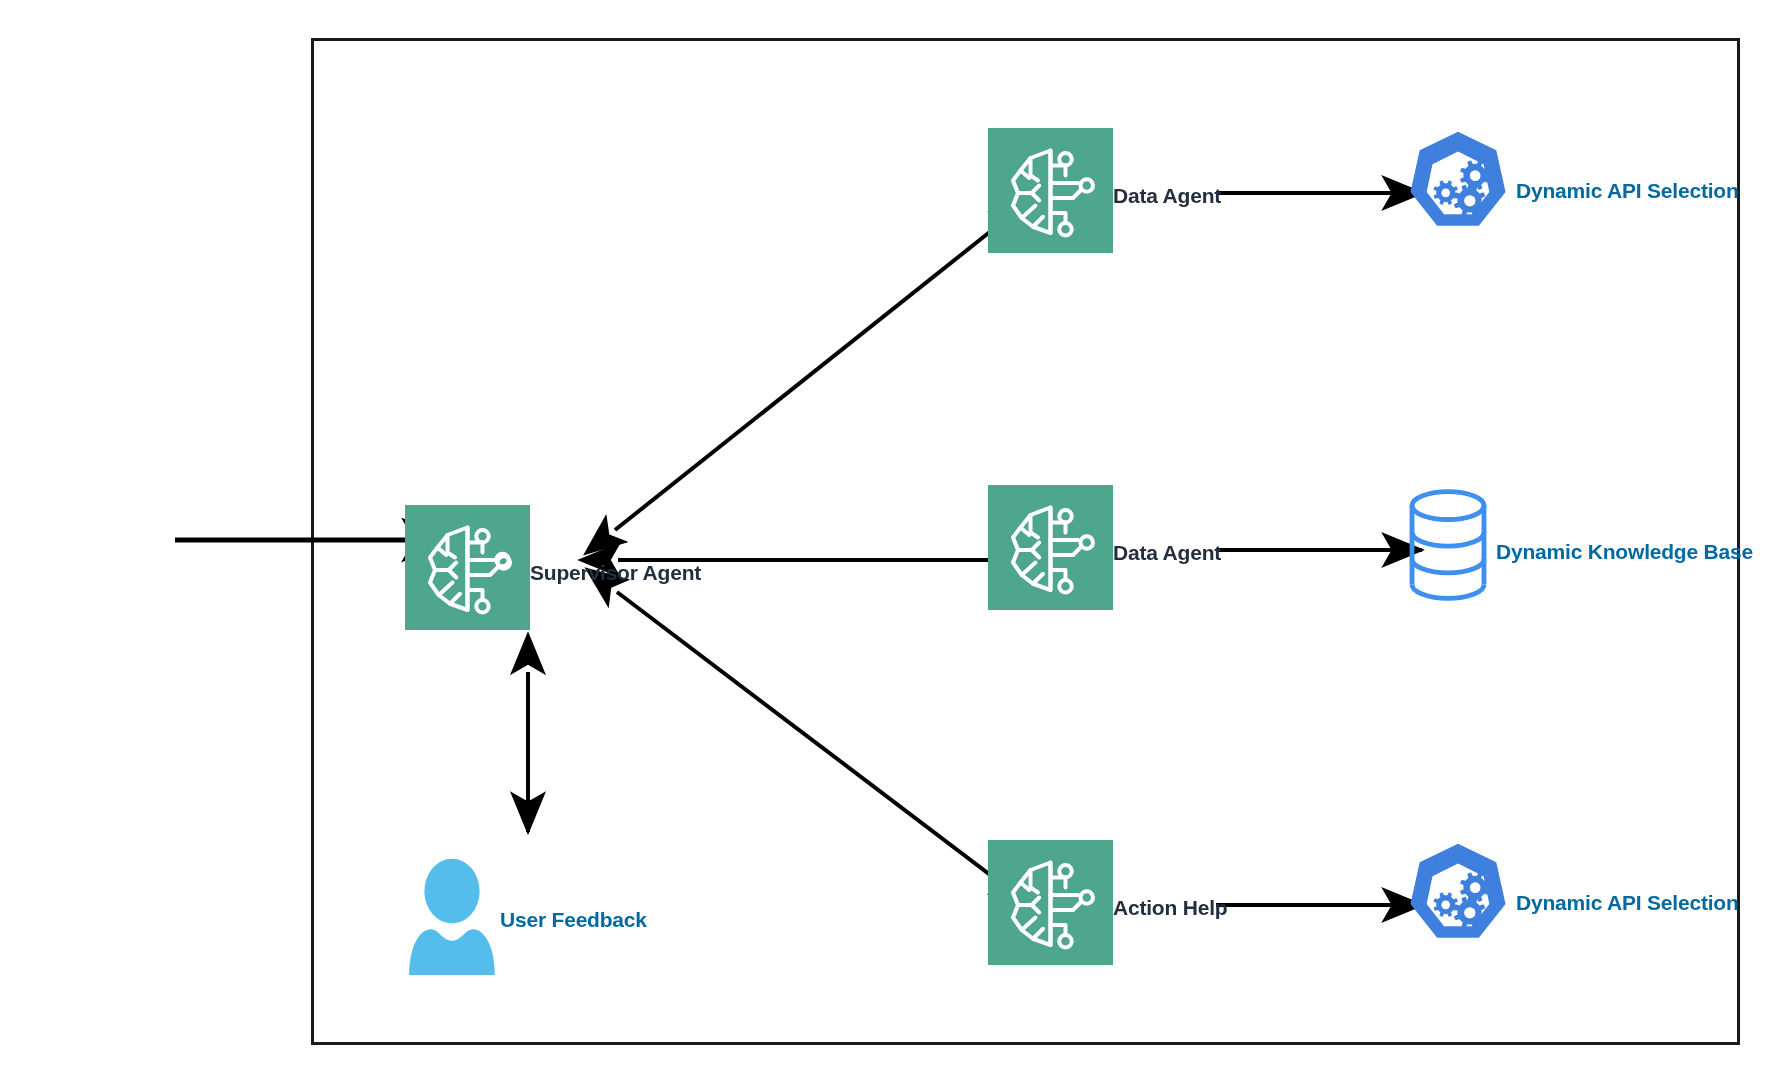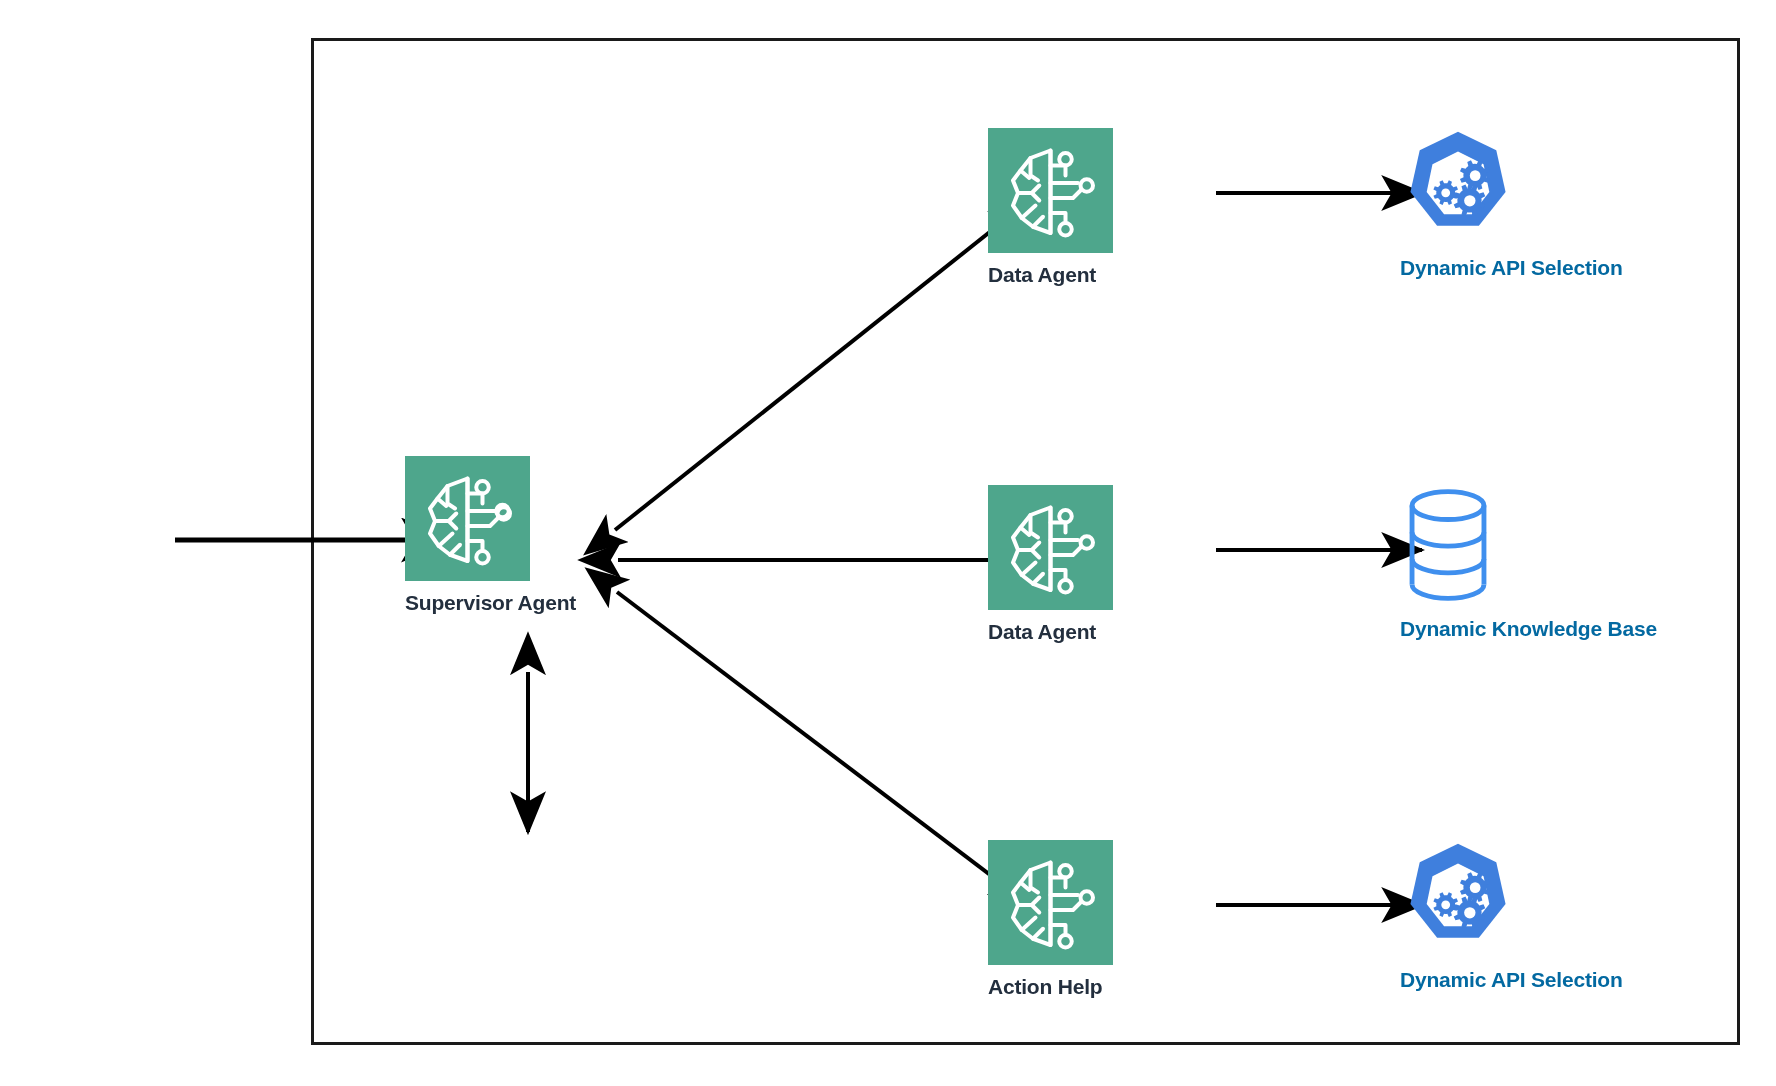--- a/index.html
+++ b/index.html
@@ -25,21 +25,22 @@
     width: 1429px;
     height: 1007px;
     border: 3px solid #1a1a1a;
     box-sizing: border-box;
     background: transparent;
   }
   
   .node {
     position: absolute;
     display: flex;
-    flex-direction: column;
+    flex-direction: row;
+    align-items: center;
   }
   .node-label {
     margin-top: 10px;
     font-size: 21px;
     font-weight: bold;
     white-space: nowrap;
     letter-spacing: -0.2px;
   }
   .label-navy { color: #232f3e; }
   .label-black { color: #0369a1; }
@@ -94,21 +95,21 @@
     <line x1="528" y1="672" x2="528" y2="832" stroke="#000000" stroke-width="4" marker-end="url(#ah)" marker-start="url(#ah-start)"></line>
 
     <line x1="1216" y1="193" x2="1422" y2="193" stroke="#000000" stroke-width="4" marker-end="url(#ah)"></line>
 
     <line x1="1216" y1="550" x2="1422" y2="550" stroke="#000000" stroke-width="4" marker-end="url(#ah)"></line>
 
     <line x1="1216" y1="905" x2="1422" y2="905" stroke="#000000" stroke-width="4" marker-end="url(#ah)"></line>
   </svg>
 
 
-  <div class="node" style="left:405px; top:456px; width:250px;">
+  <div class="node" style="left:405px; top:505px; width:250px;">
     <span class="agent-tile">
       <svg width="125" height="125" viewBox="0 0 100 100" xmlns="http://www.w3.org/2000/svg">
         <g fill="none" stroke="#ffffff" stroke-width="3.2" stroke-linecap="round" stroke-linejoin="round">
           <path d="M50 18 L34 24 L26 34 L20 42 L24 52 L20 62 L27 72 L36 79 L50 84 Z"></path>
           <path d="M50 18 L50 84"></path>
           <path d="M34 24 L34 38 L40 42"></path>
           <path d="M26 34 L33 40"></path>
           <path d="M24 52 L35 52 L41 46"></path>
           <path d="M35 52 L41 58"></path>
           <path d="M27 72 L38 62"></path>
@@ -124,20 +125,29 @@
           <circle cx="78" cy="47" r="0.01"></circle>
           <circle cx="79" cy="46" r="0.01"></circle>
           <circle cx="62" cy="81" r="5"></circle>
         </g>
         <circle cx="79" cy="46" r="5" fill="none" stroke="#ffffff" stroke-width="3.2"></circle>
       </svg>
     </span>
     <span class="node-label label-navy">Supervisor Agent</span>
   </div>
 
+  <div class="node" style="left:404px; top:855px; width:250px;">
+    <span>
+      <svg class="person-icon" width="96" height="120" viewBox="0 0 96 126" xmlns="http://www.w3.org/2000/svg">
+        <ellipse cx="48" cy="38" rx="29" ry="34" fill="#54bdec"></ellipse>
+        <path d="M3 126 C3 96 14 78 26 78 C34 78 38 90 48 90 C58 90 62 78 70 78 C82 78 93 96 93 126 Z" fill="#54bdec"></path>
+      </svg>
+    </span>
+    <span class="node-label label-black">User Feedback</span>
+  </div>
 
   <div class="node" style="left:988px; top:128px; width:250px;">
     <span class="agent-tile">
       <svg width="125" height="125" viewBox="0 0 100 100" xmlns="http://www.w3.org/2000/svg">
         <g fill="none" stroke="#ffffff" stroke-width="3.2" stroke-linecap="round" stroke-linejoin="round">
           <path d="M50 18 L34 24 L26 34 L20 42 L24 52 L20 62 L27 72 L36 79 L50 84 Z"></path>
           <path d="M50 18 L50 84"></path>
           <path d="M34 24 L34 38 L40 42"></path>
           <path d="M26 34 L33 40"></path>
           <path d="M24 52 L35 52 L41 46"></path>

